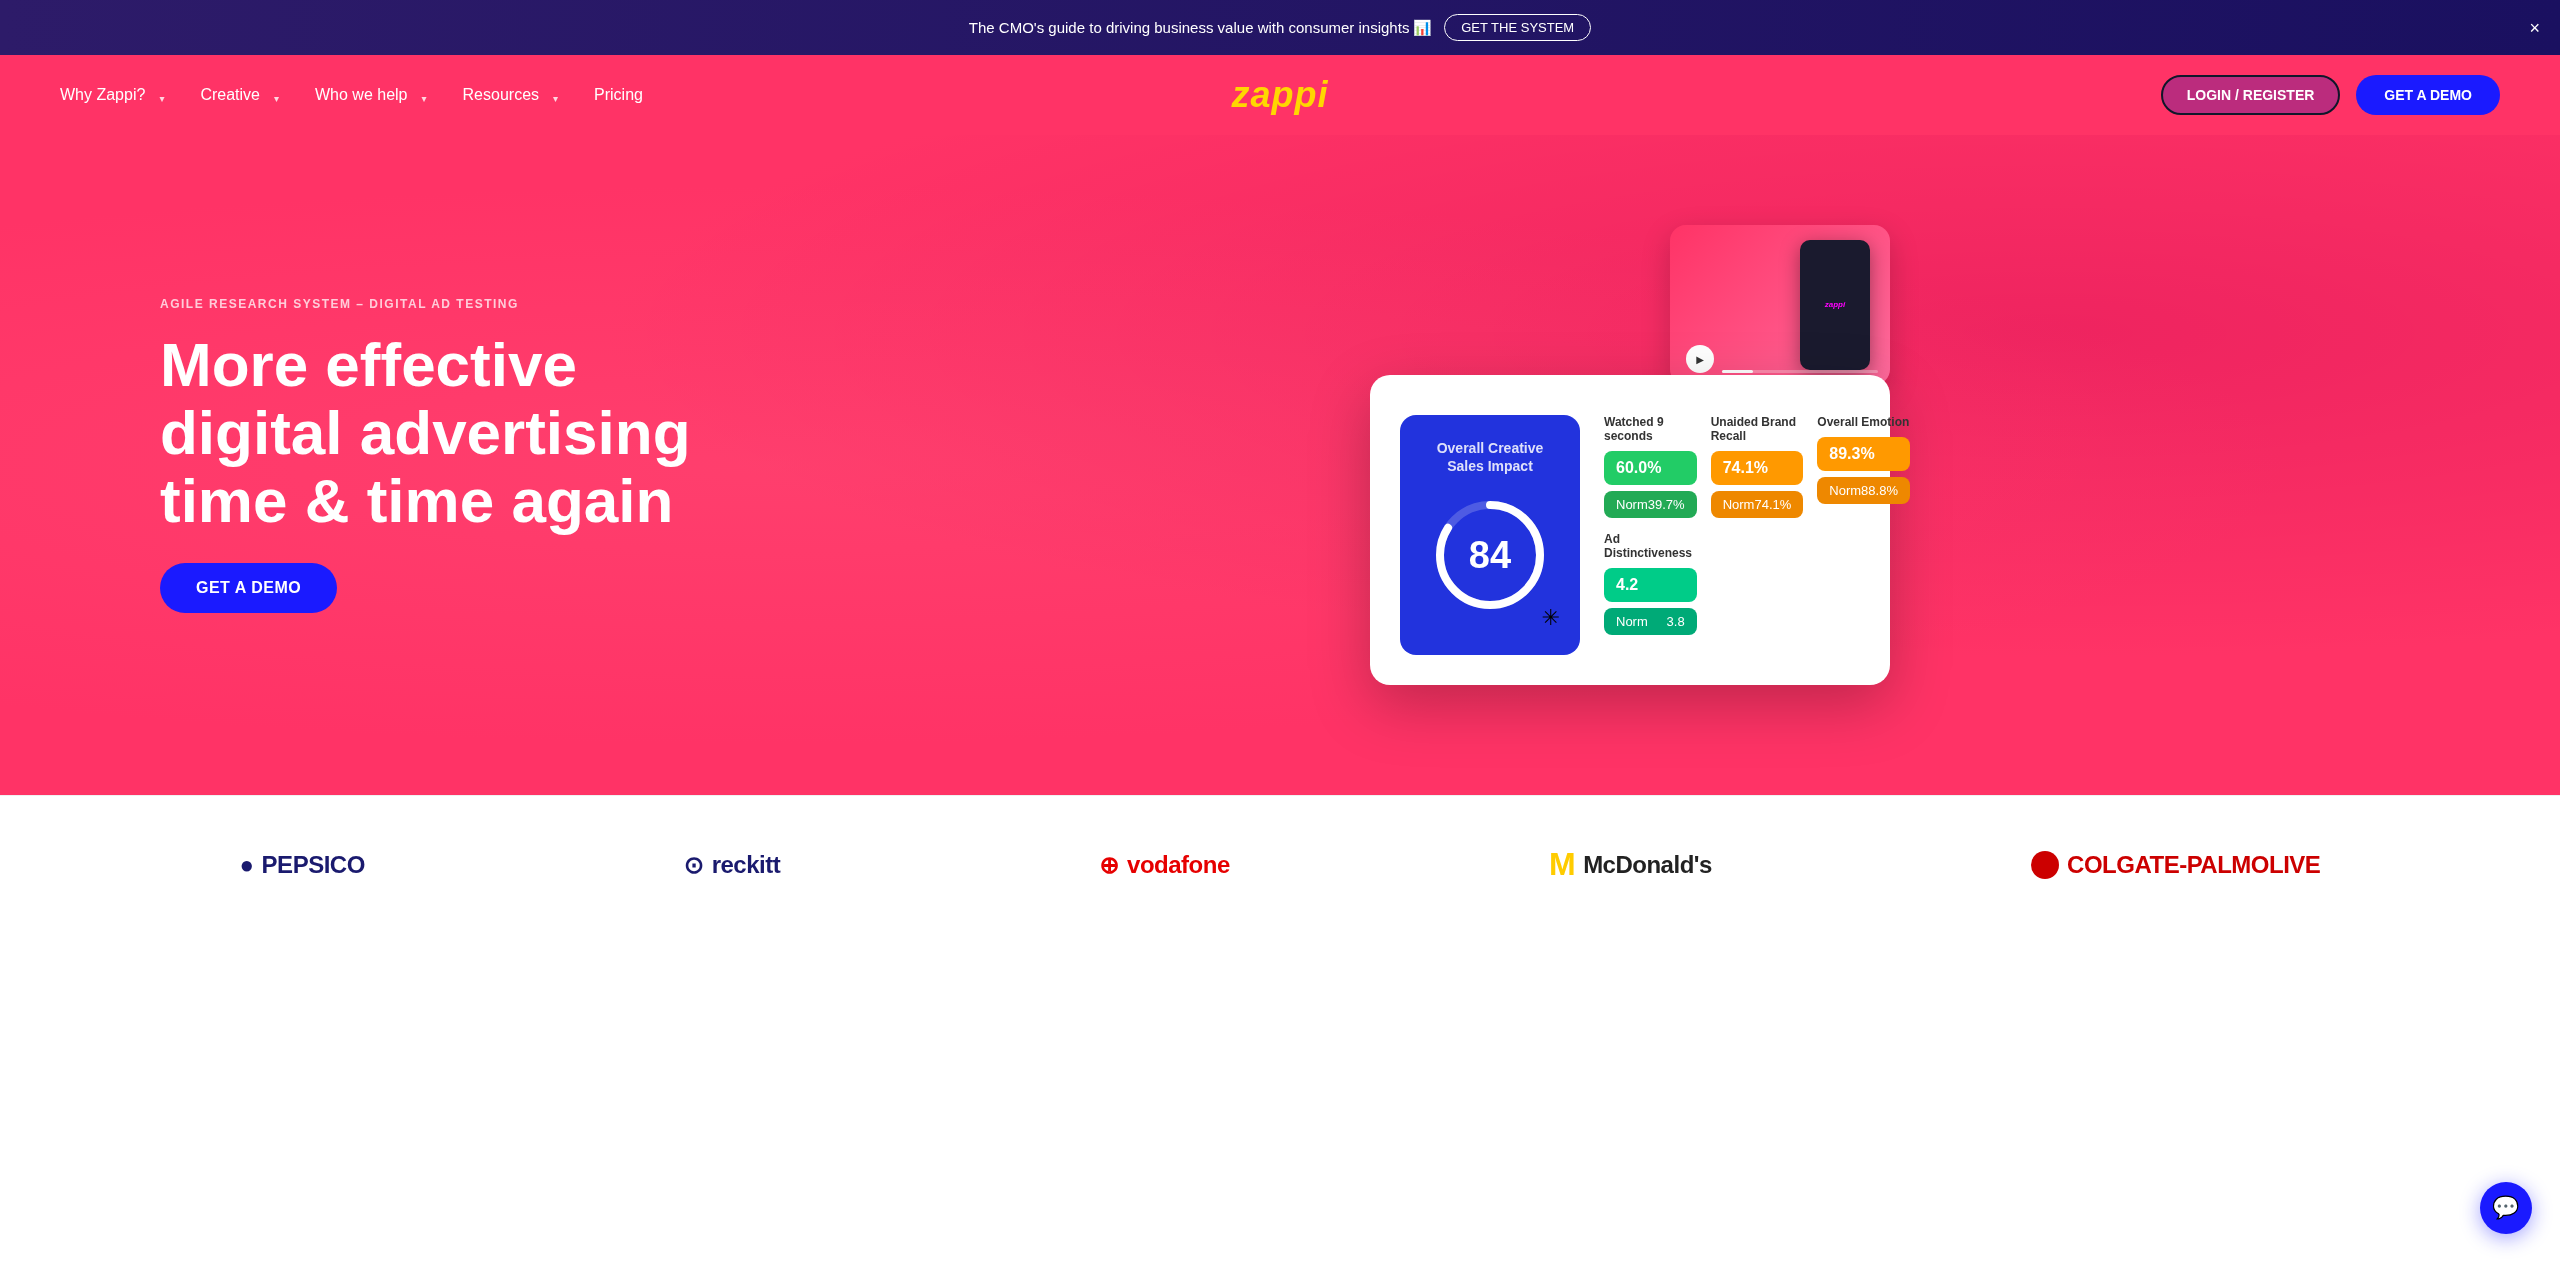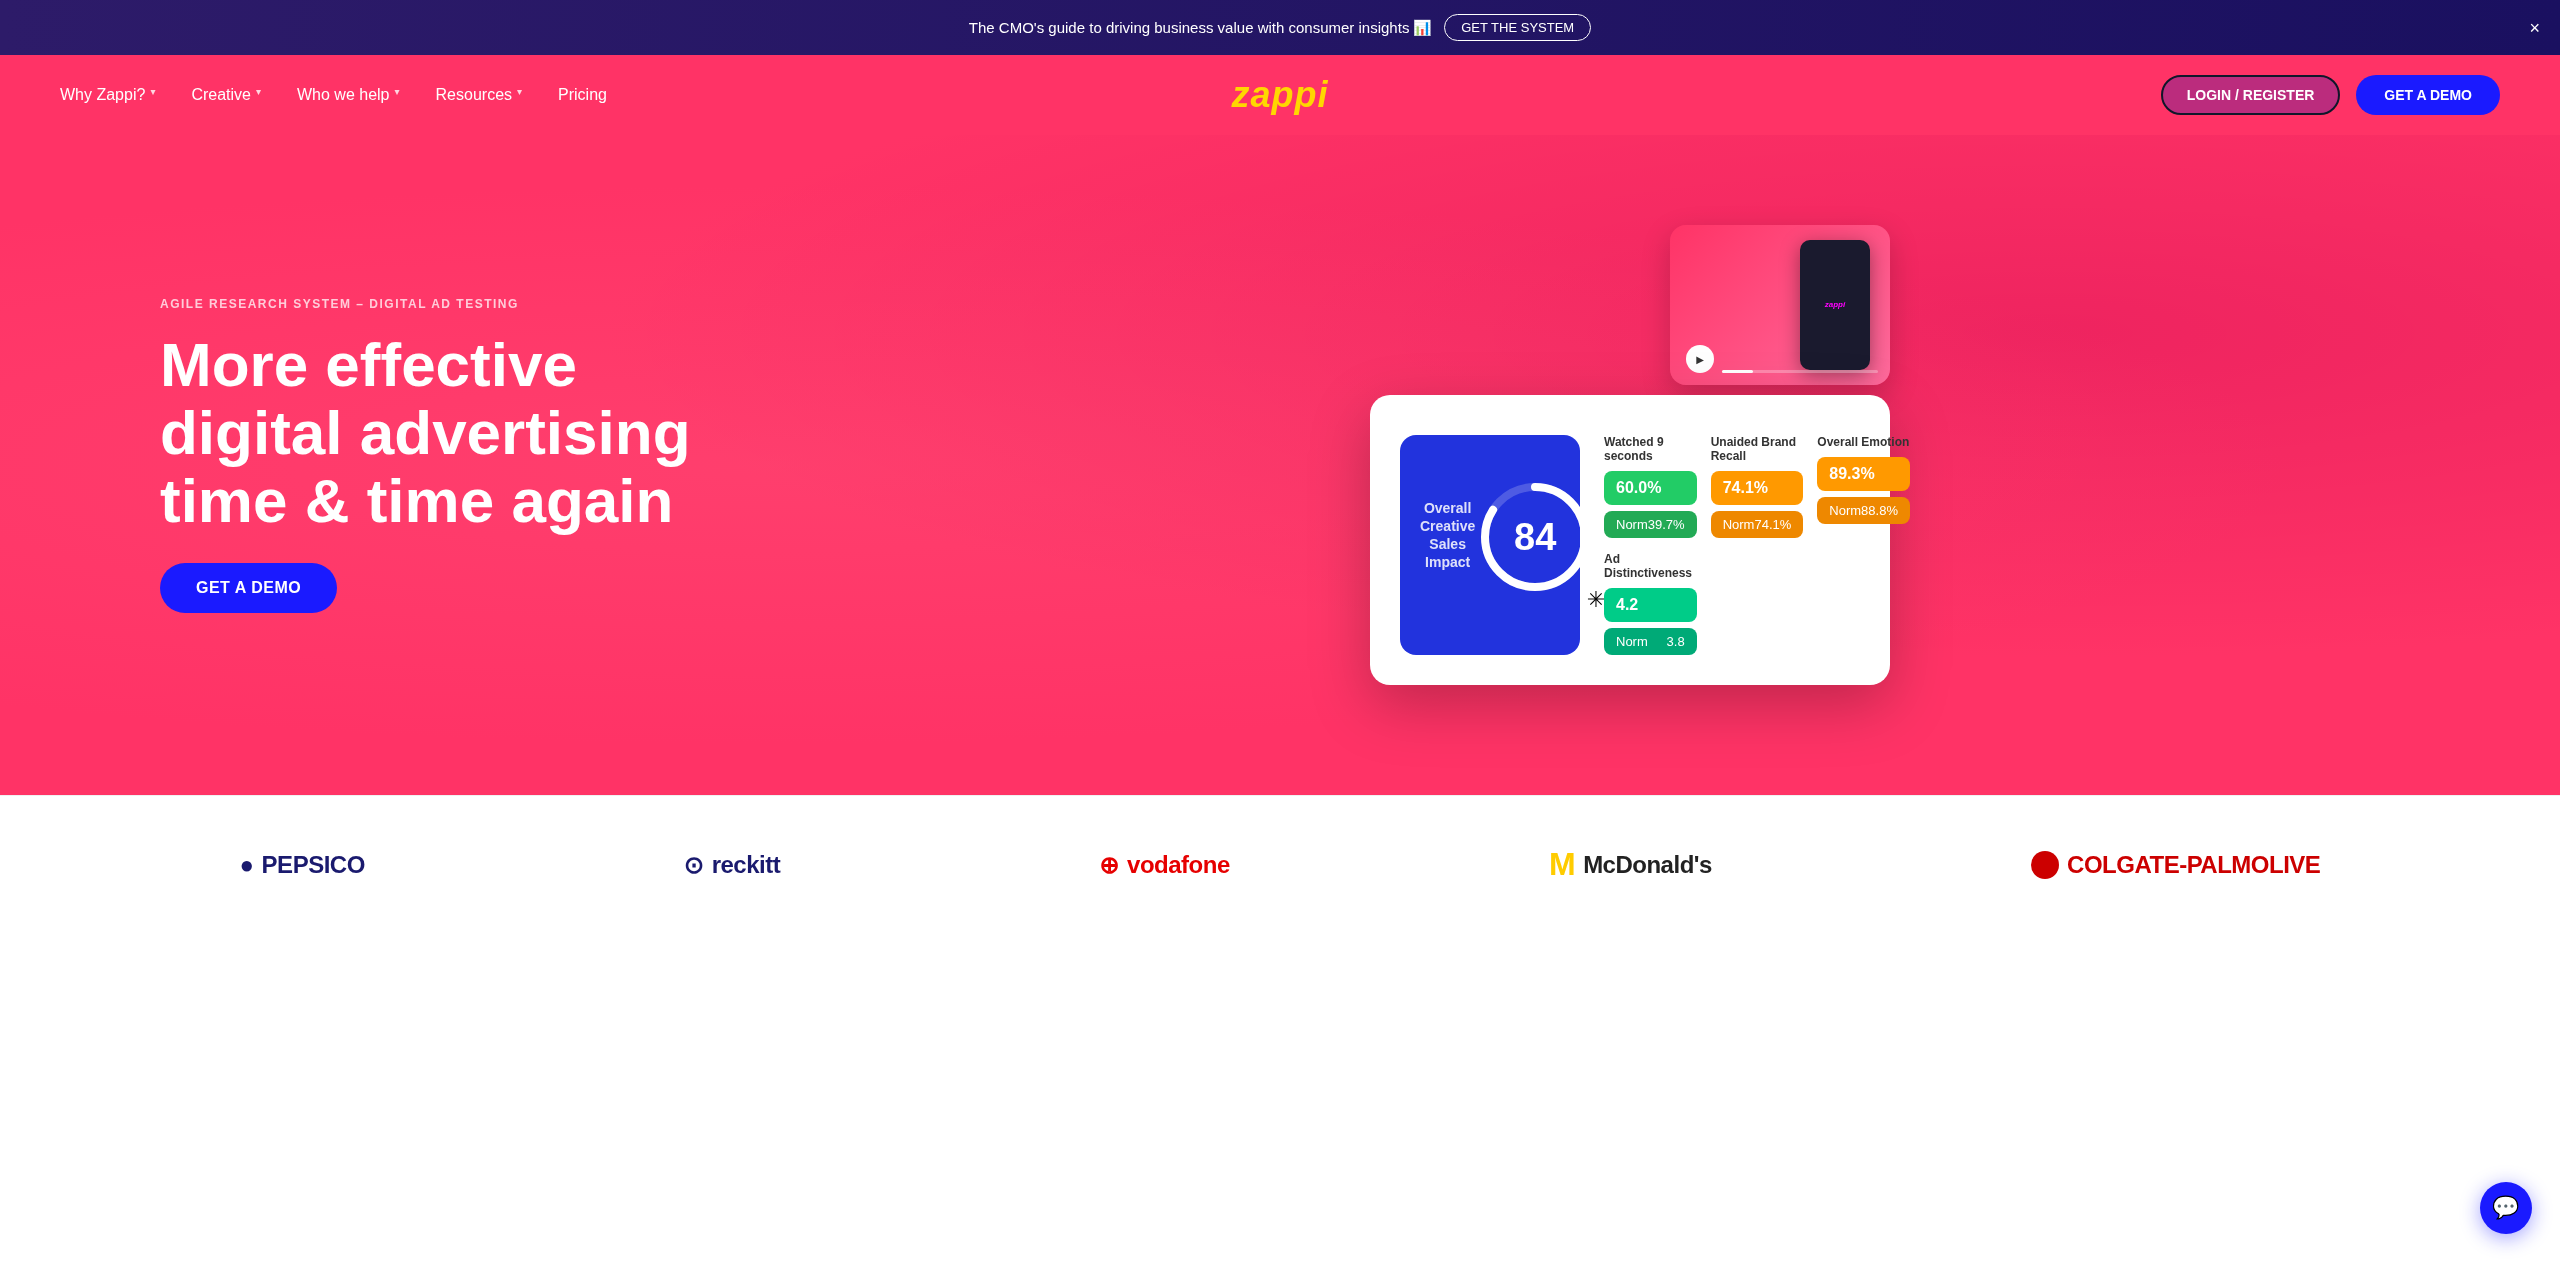--- a/index.html
+++ b/index.html
@@ -54,22 +54,22 @@
       display: flex;
       align-items: center;
       gap: 36px;
     }
     .nav-item {
       color: white;
       font-size: 16px;
       font-weight: 500;
       cursor: pointer;
       display: flex;
-      align-items: flex-start;
-      gap: 5px;
+      align-items: flex-end;
+      gap: 14px;
       white-space: nowrap;
     }
     .nav-item .chevron {
       font-size: 10px;
       opacity: 0.8;
     }
     .nav-logo {
       position: absolute;
       left: 50%;
       transform: translateX(-50%);
@@ -264,21 +264,21 @@
       margin-top: 10px;
     }
 
     
     .score-card {
       background: #2233dd;
       border-radius: 16px;
       padding: 24px 20px;
       width: 180px;
       display: flex;
-      flex-direction: row;
+      flex-direction: column;
       align-items: center;
       flex-shrink: 0;
     }
     .score-label {
       color: rgba(255,255,255,0.85);
       font-size: 14px;
       font-weight: 600;
       text-align: center;
       margin-bottom: 20px;
       line-height: 1.3;

